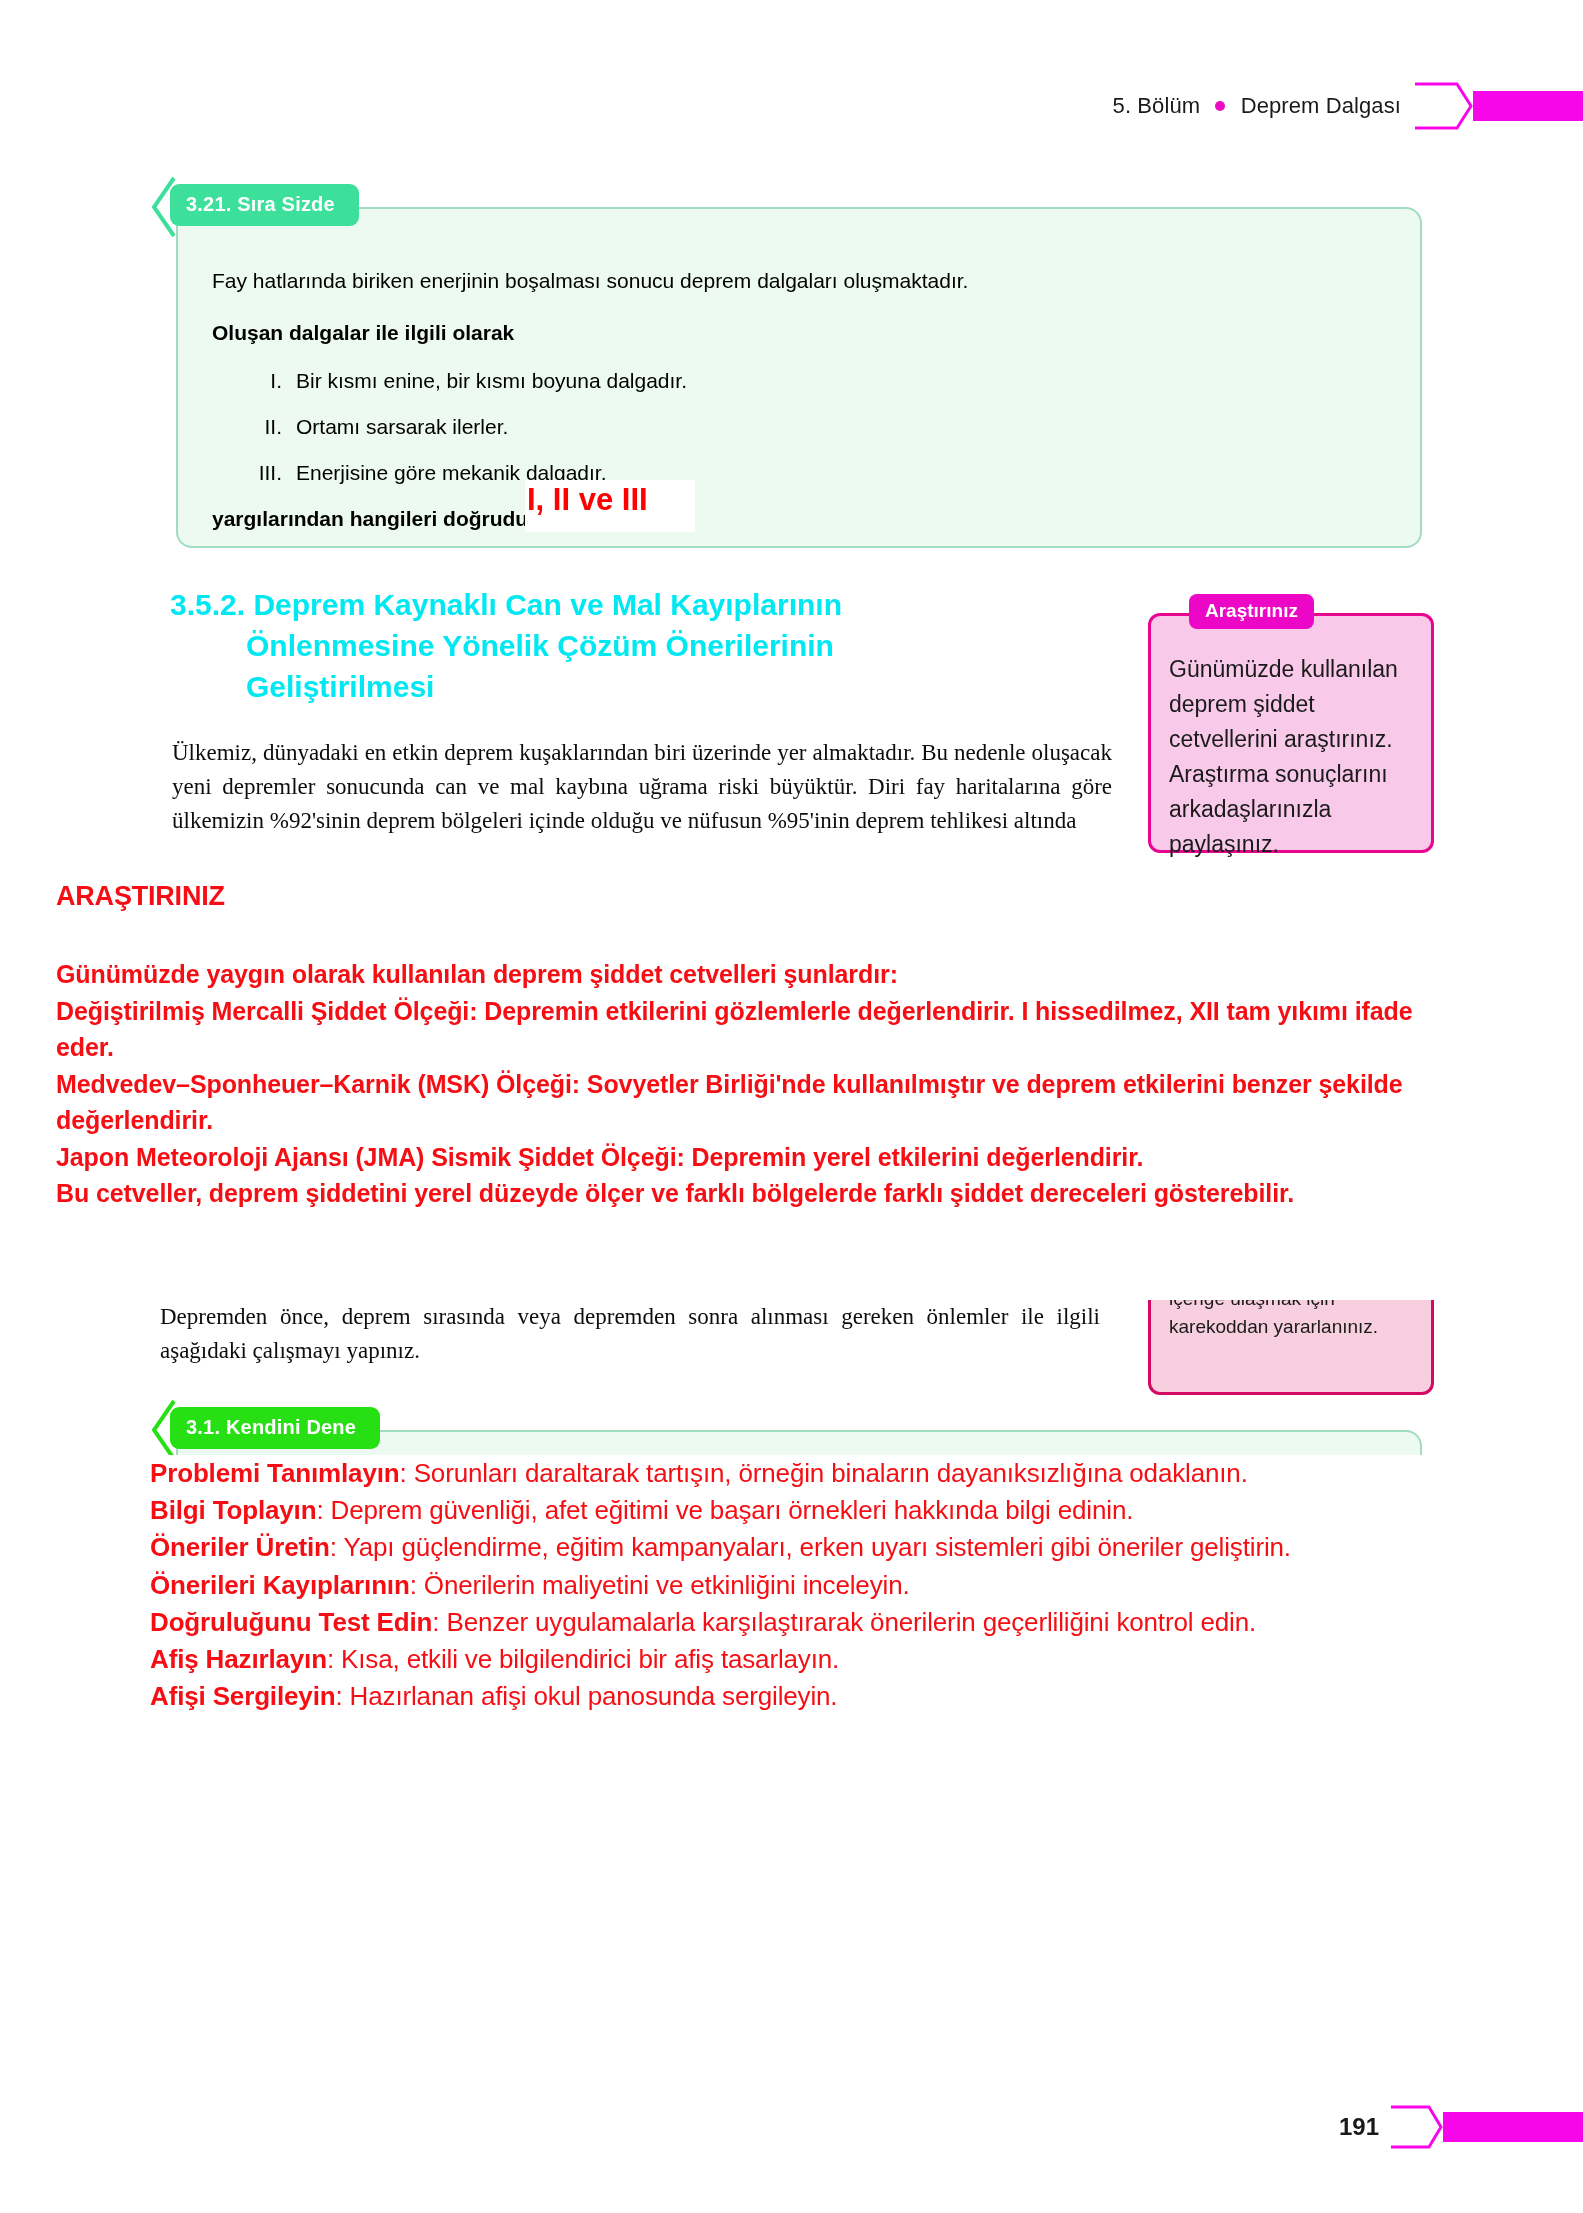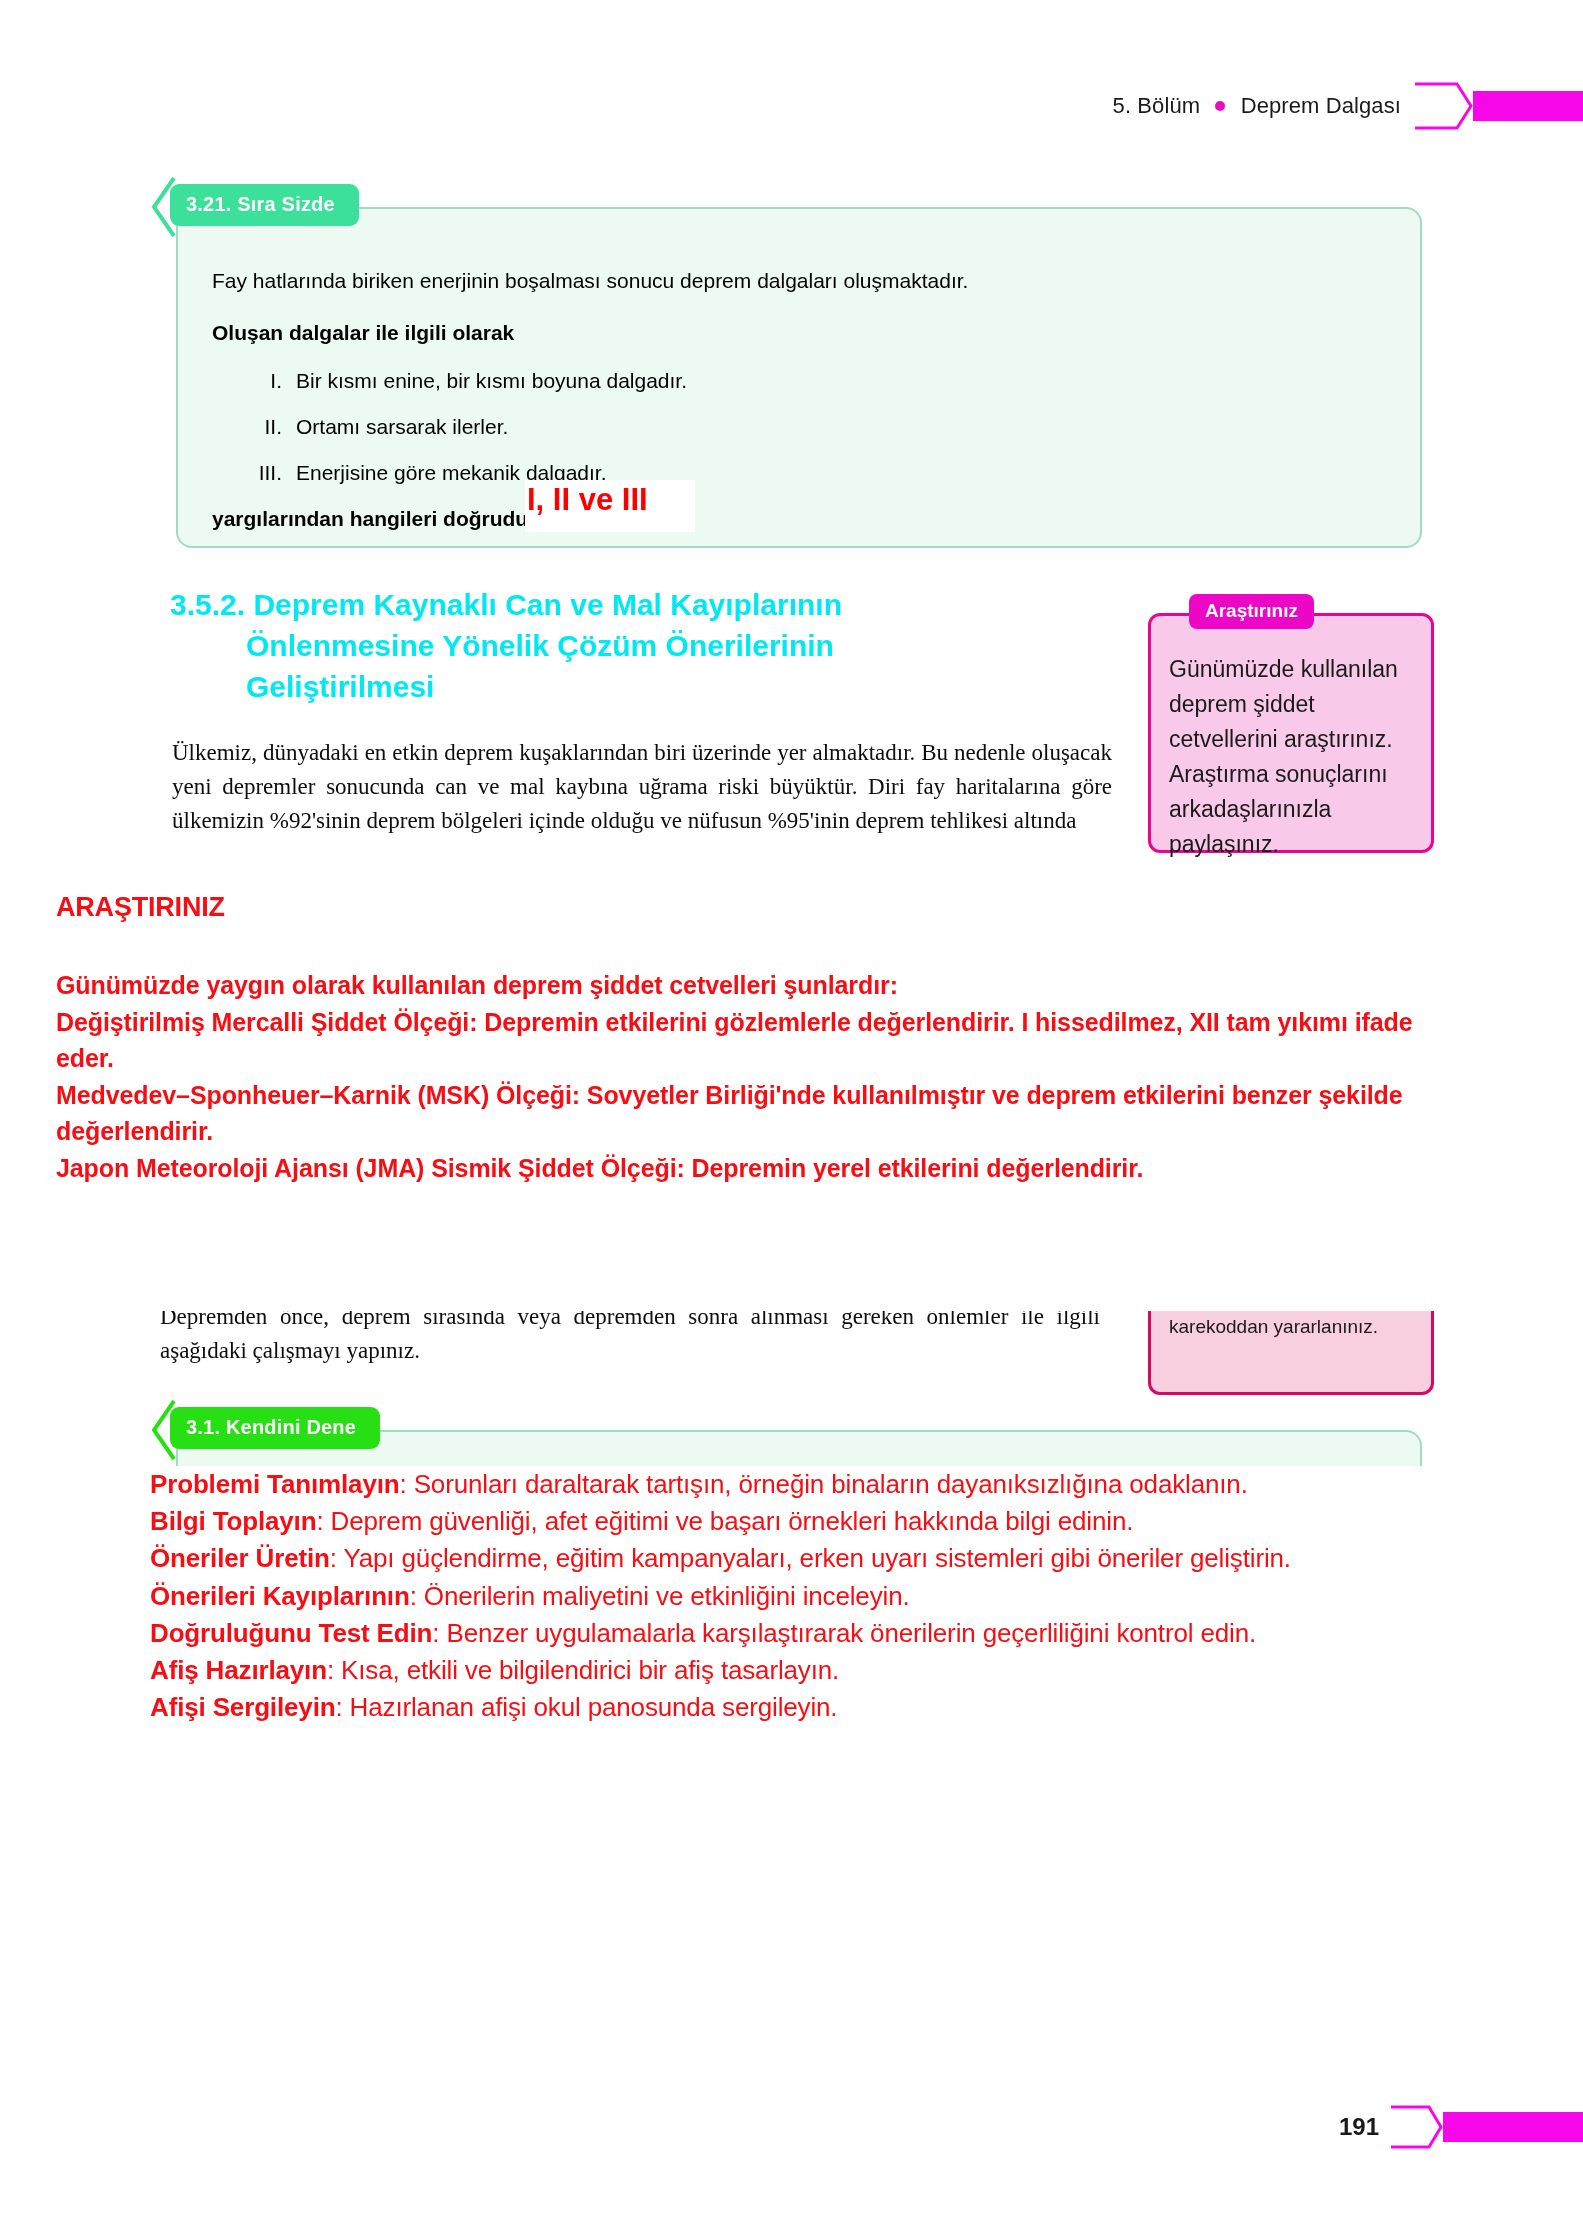--- a/index.html
+++ b/index.html
@@ -239,21 +239,20 @@
     left: 160px; top: 1300px;
     width: 940px;
   }
 
   
   .red-overlay {
     position: absolute;
     background: #ffffff;
     z-index: 30;
     color: #f50f14;
-    margin-top: 11px;
   }
   .overlay-mid {
     left: 0px; top: 880px;
     width: 1583px;
     height: 420px;
     padding: 0 0 0 56px;
   }
   .overlay-title {
     font-size: 27px;
     font-weight: bold;
@@ -389,20 +388,21 @@
 
 <div class="body-serif para-1">Ülkemiz, dünyadaki en etkin deprem kuşaklarından biri üzerinde yer almaktadır. Bu nedenle oluşacak yeni depremler sonucunda can ve mal kaybına uğrama riski büyüktür. Diri fay haritalarına göre ülkemizin %92'sinin deprem bölgeleri içinde olduğu ve nüfusun %95'inin deprem tehlikesi altında</div>
 
 <div class="red-overlay overlay-mid">
   <div class="overlay-title">ARAŞTIRINIZ</div>
   <div class="overlay-lines">
     <p>Günümüzde yaygın olarak kullanılan deprem şiddet cetvelleri şunlardır:</p>
     <p>Değiştirilmiş Mercalli Şiddet Ölçeği: Depremin etkilerini gözlemlerle değerlendirir. I hissedilmez, XII tam yıkımı ifade eder.</p>
     <p>Medvedev–Sponheuer–Karnik (MSK) Ölçeği: Sovyetler Birliği'nde kullanılmıştır ve deprem etkilerini benzer şekilde değerlendirir.</p>
     <p>Japon Meteoroloji Ajansı (JMA) Sismik Şiddet Ölçeği: Depremin yerel etkilerini değerlendirir.</p>
+    <p>Bu cetveller, deprem şiddetini yerel düzeyde ölçer ve farklı bölgelerde farklı şiddet dereceleri gösterebilir.</p>
   </div>
 </div>
 
 <div class="body-serif para-cut">kayıplarının önüne geçebiliriz.</div>
 <div class="body-serif para-3">Depremden önce, deprem sırasında veya depremden sonra alınması gereken önlemler ile ilgili aşağıdaki çalışmayı yapınız.</div>
 
 <div class="side-box qr-box">
   <div class="qr-body">içeriğe ulaşmak için karekoddan yararlanınız.</div>
 </div>
 

